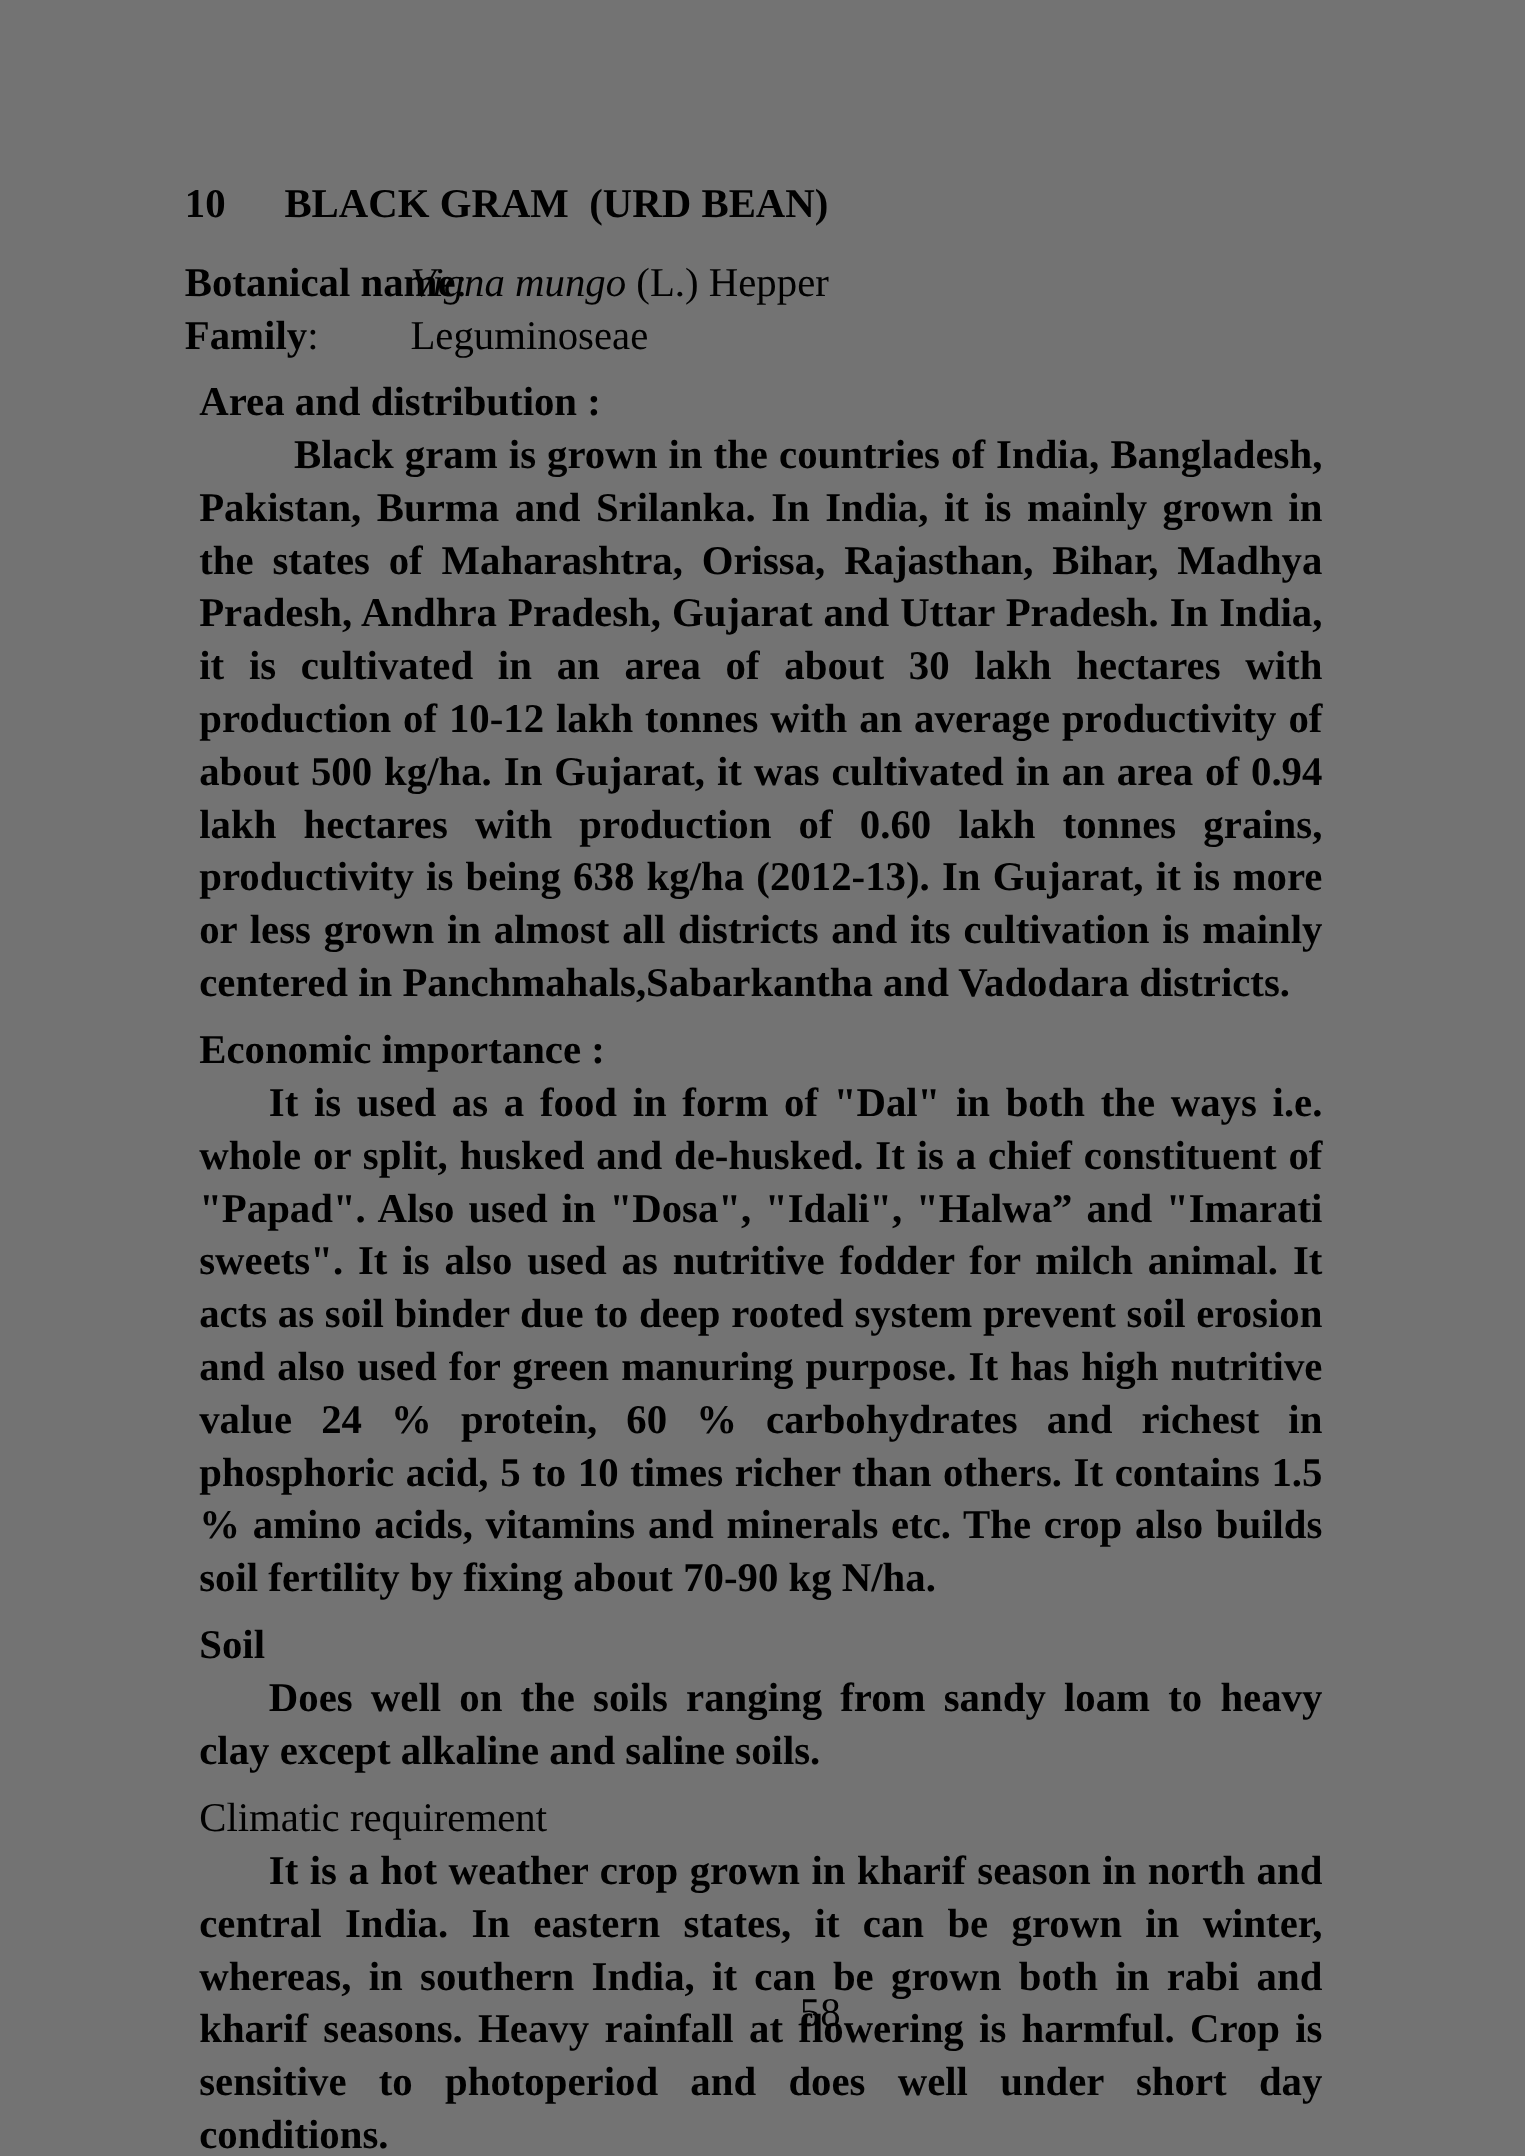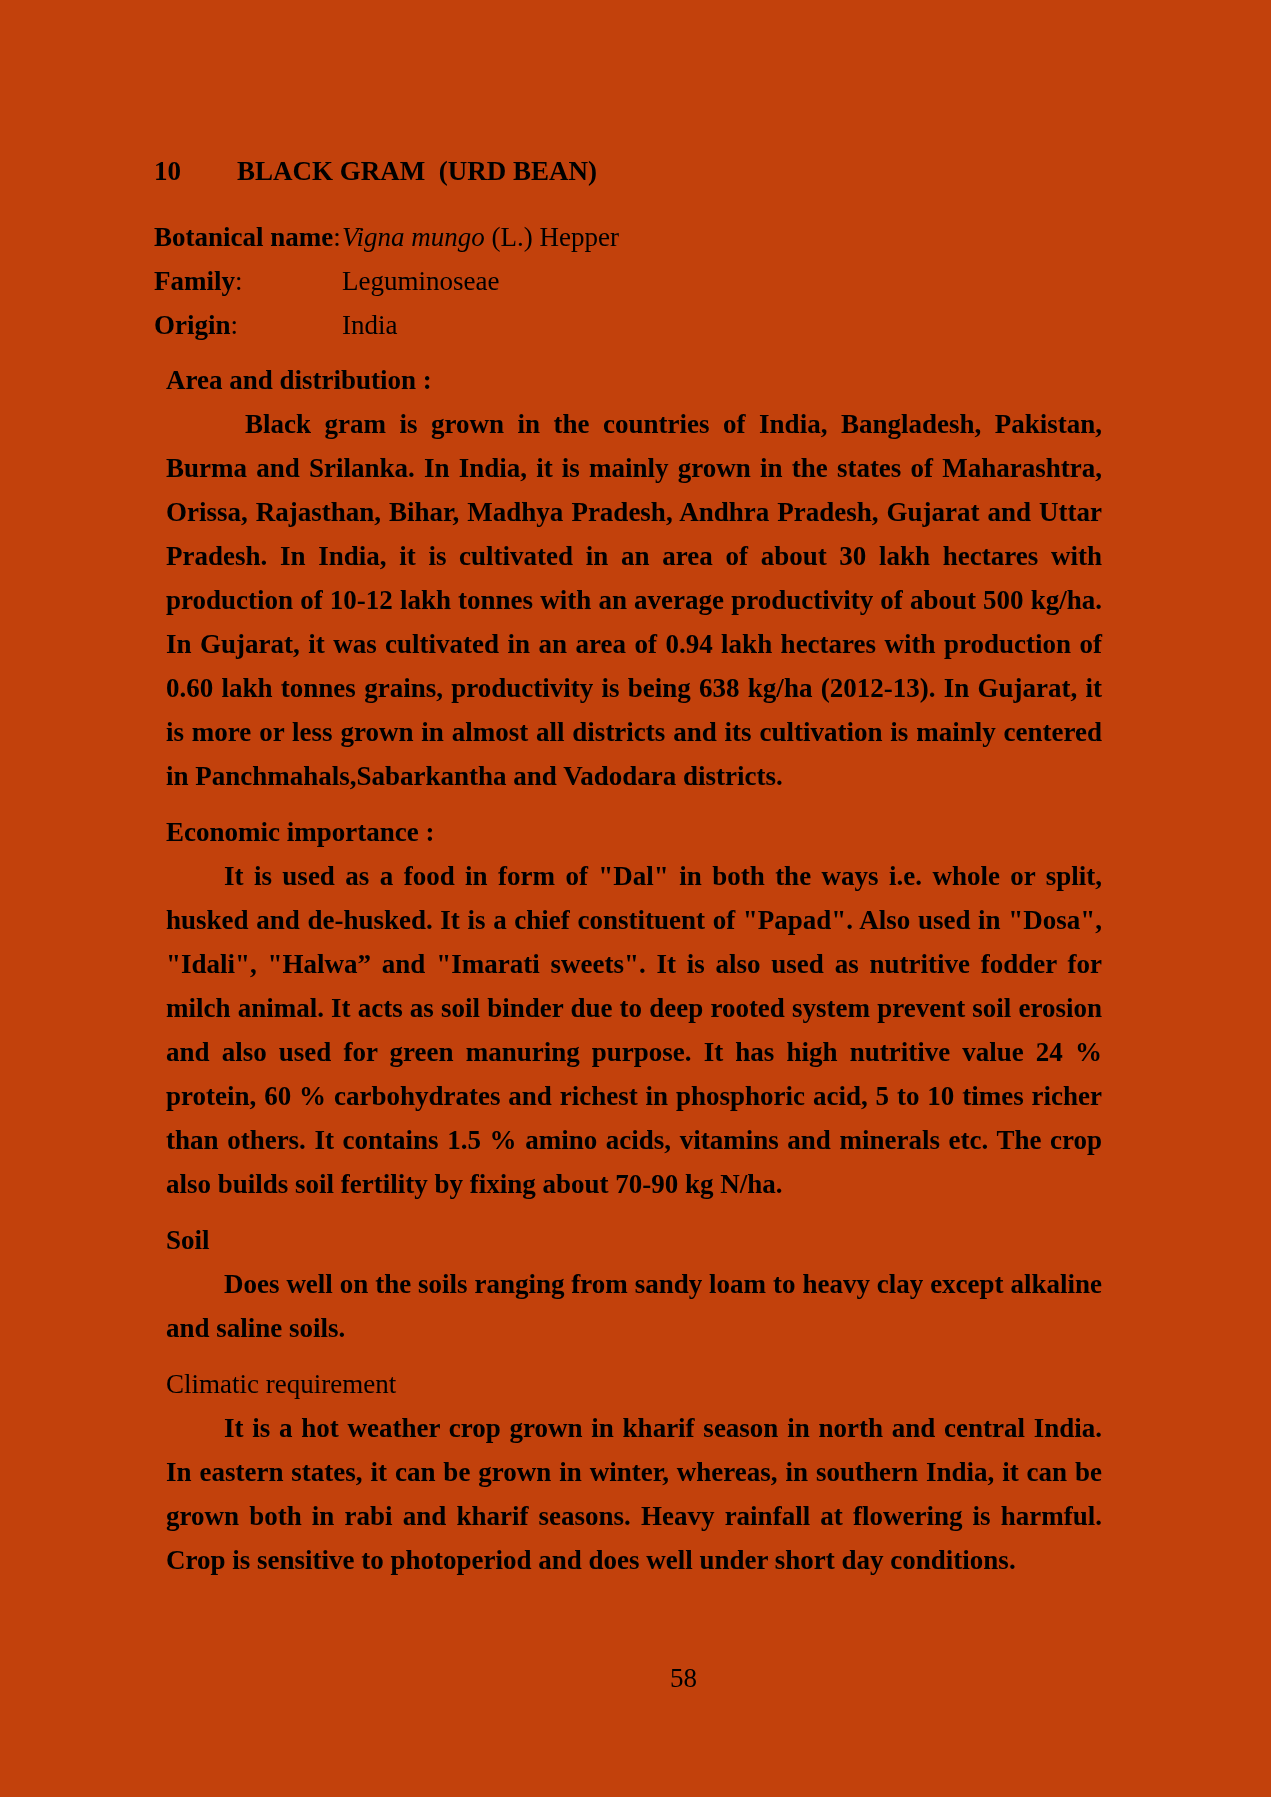--- a/index.html
+++ b/index.html
@@ -1,22 +1,22 @@
 <!DOCTYPE html>
 <html><head>
 <meta charset="utf-8">
 <style>
   html,body{margin:0;padding:0;background:#ffffff;}
   .page{
     position:relative;
     width:1271px;
     height:1797px;
-    background:#c2410c;
+    background:#737373;
     font-family:"Liberation Serif","DejaVu Serif",serif;
-    font-size:27px;
+    font-size:34px;
     line-height:44px;
     color:#000000;
     overflow:hidden;
   }
   .content{
     position:absolute;
     left:154px;
     top:149px;
     width:960px;
   }
@@ -65,24 +65,20 @@
 
     <div class="taxonomy">
       <div class="tax-row">
         <span class="tax-label"><b>Botanical name</b><span class="tax-colon">:</span></span>
         <span class="tax-value"><span class="sci">Vigna mungo</span><span> (L.) Hepper</span></span>
       </div>
       <div class="tax-row">
         <span class="tax-label"><b>Family</b><span class="tax-colon">:</span></span>
         <span class="tax-value"><span class="sci"></span><span>Leguminoseae</span></span>
       </div>
-      <div class="tax-row">
-        <span class="tax-label"><b>Origin</b><span class="tax-colon">:</span></span>
-        <span class="tax-value"><span class="sci"></span><span>India</span></span>
-      </div>
     </div>
 
     <div class="section first">
       <div class="sec-heading">Area and distribution :</div>
       <p class="para indent-lg">Black gram is grown in the countries of India, Bangladesh, Pakistan, Burma and Srilanka. In India, it is mainly grown in the states of Maharashtra, Orissa, Rajasthan, Bihar, Madhya Pradesh, Andhra Pradesh, Gujarat and Uttar Pradesh.  In India, it is cultivated in an area of about 30 lakh hectares with production of 10-12 lakh tonnes with an average productivity of about 500 kg/ha. In Gujarat, it was cultivated in an area of 0.94 lakh hectares with production of 0.60 lakh tonnes grains, productivity is being 638 kg/ha (2012-13).  In Gujarat, it is more or less grown in almost all districts and its cultivation is mainly centered in Panchmahals,Sabarkantha and Vadodara districts.</p>
     </div>
 
     <div class="section">
       <div class="sec-heading">Economic importance :</div>
       <p class="para">It is used as a food in form of "Dal" in both the ways i.e. whole or split, husked and de-husked. It is a chief constituent of "Papad". Also used in "Dosa", "Idali", "Halwa” and "Imarati sweets". It is also used as nutritive fodder for milch animal.  It acts as soil binder due to deep rooted system prevent soil erosion and also used for green manuring purpose. It has high nutritive value 24 % protein, 60 % carbohydrates and richest in phosphoric acid, 5 to 10 times richer than others. It contains 1.5 % amino acids, vitamins and minerals etc. The crop also builds soil fertility by fixing about 70-90 kg N/ha.</p>

